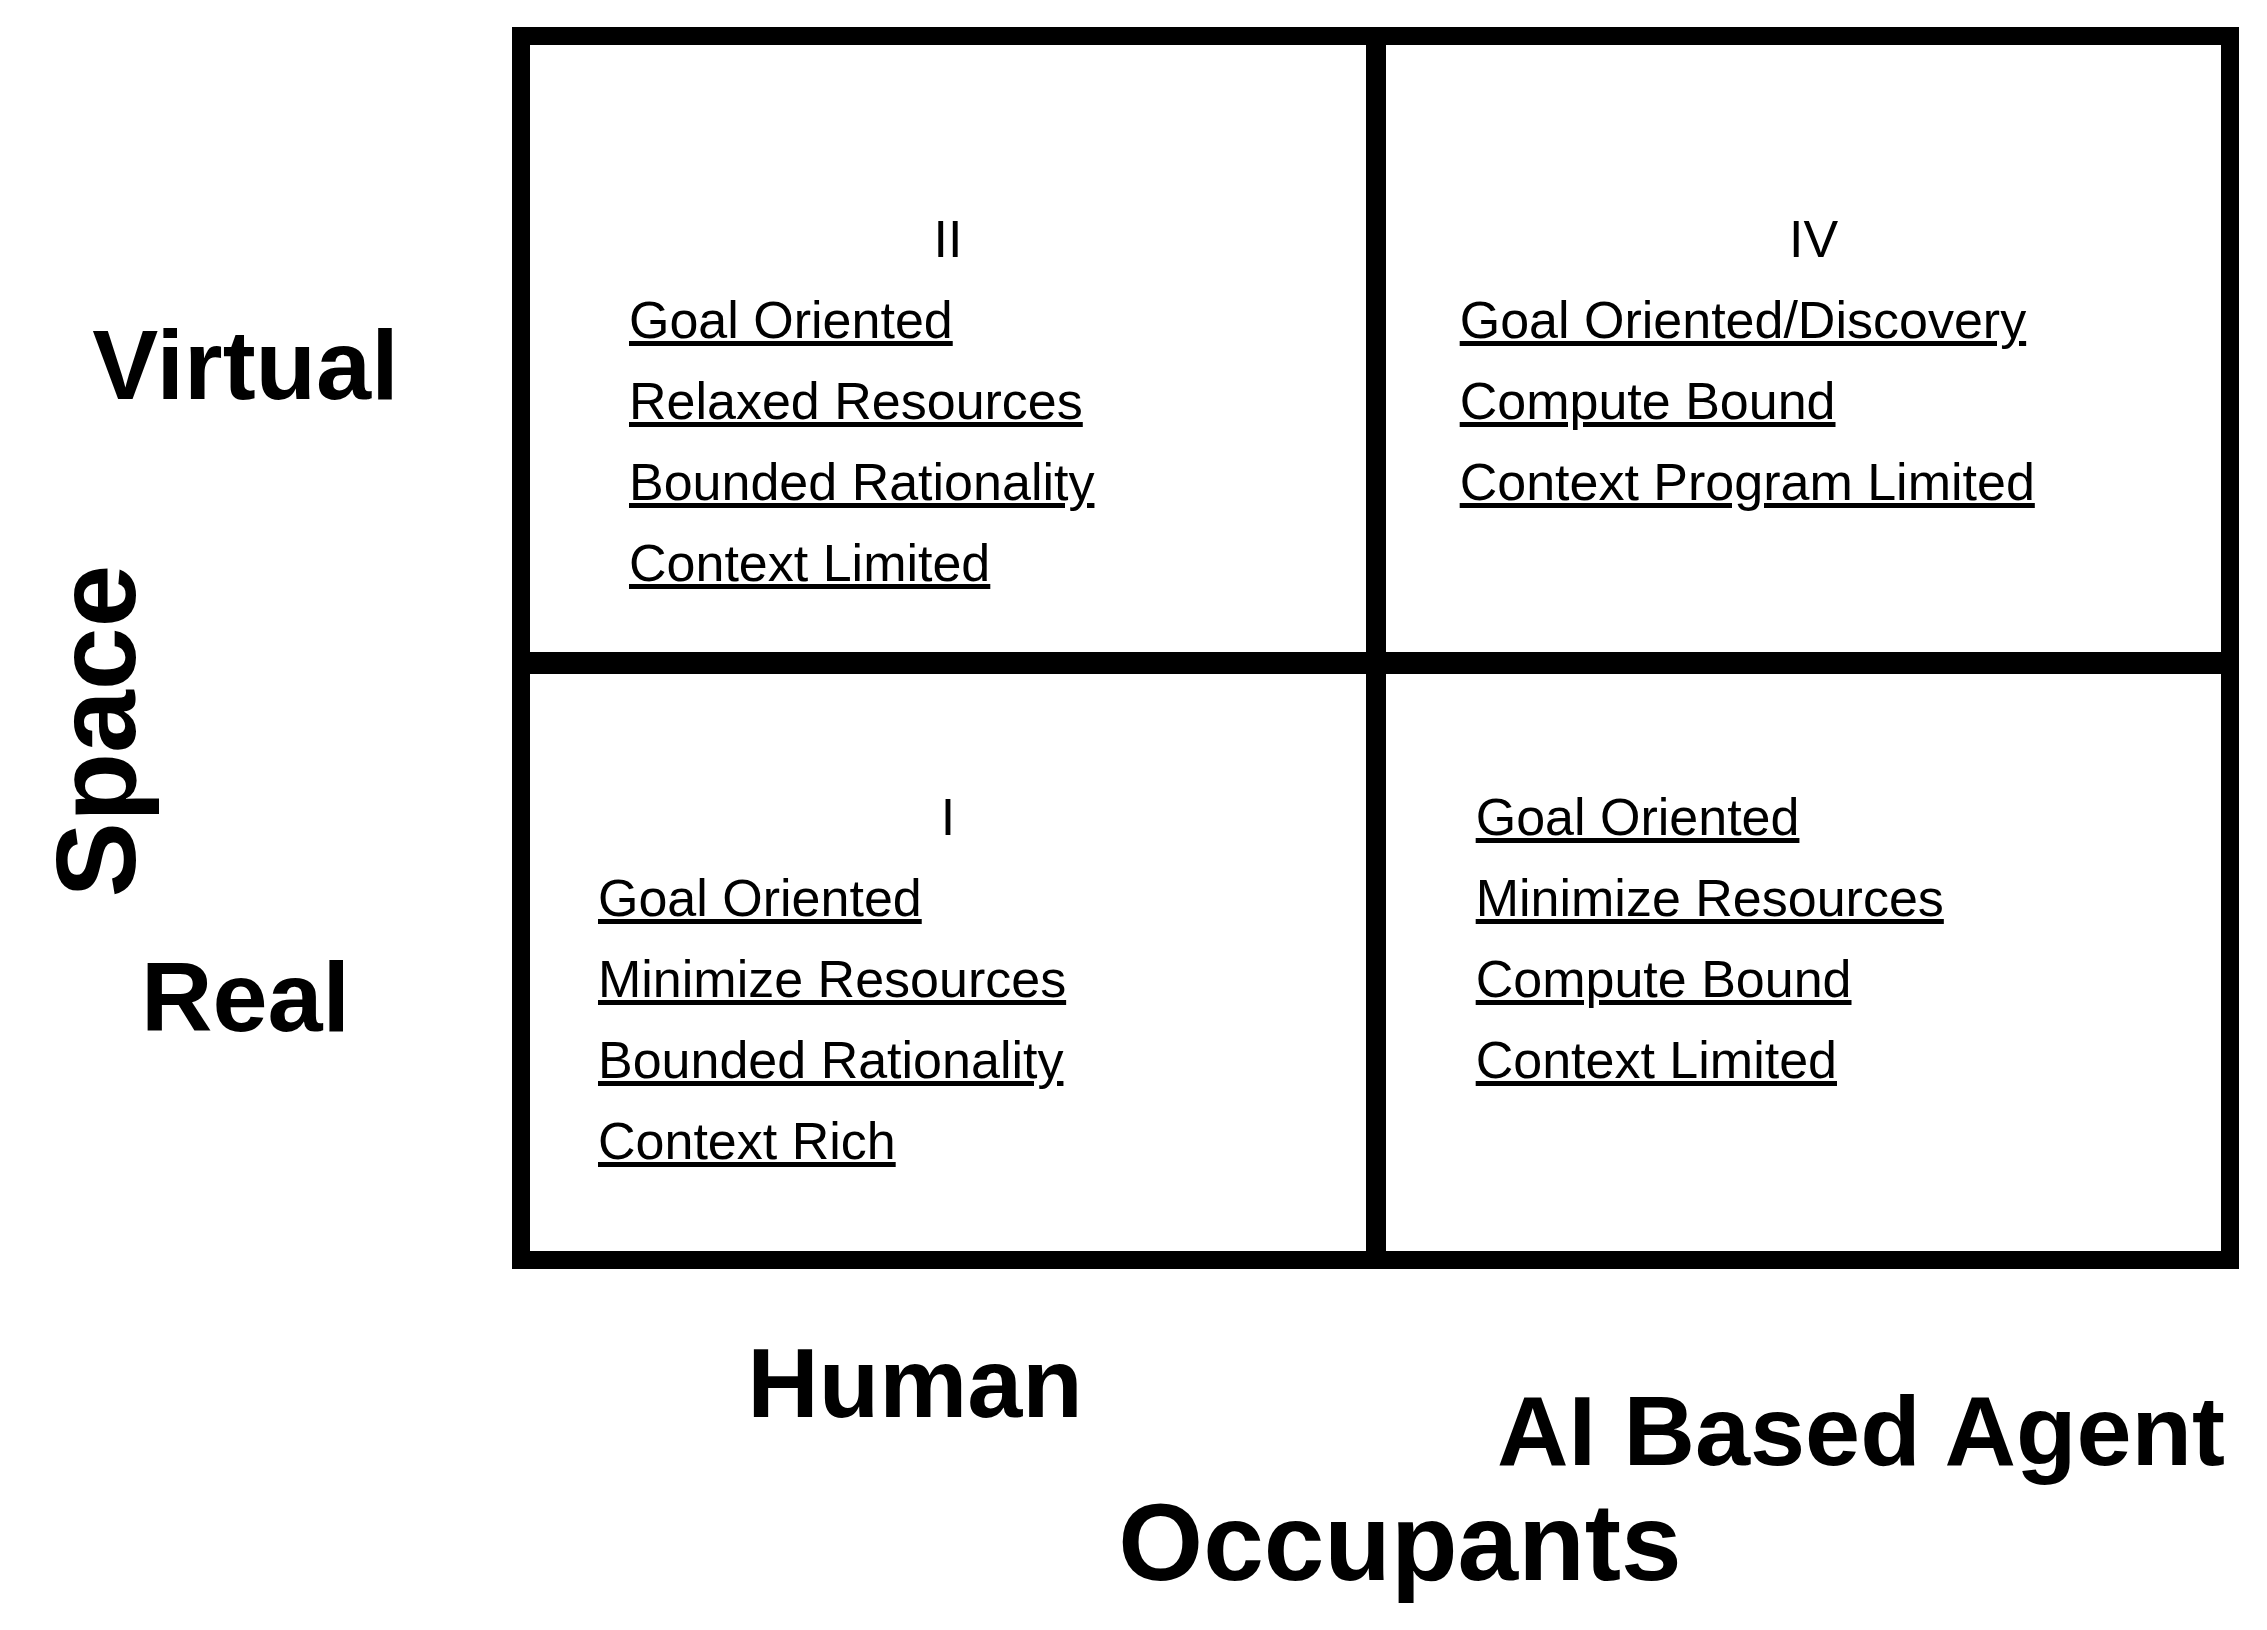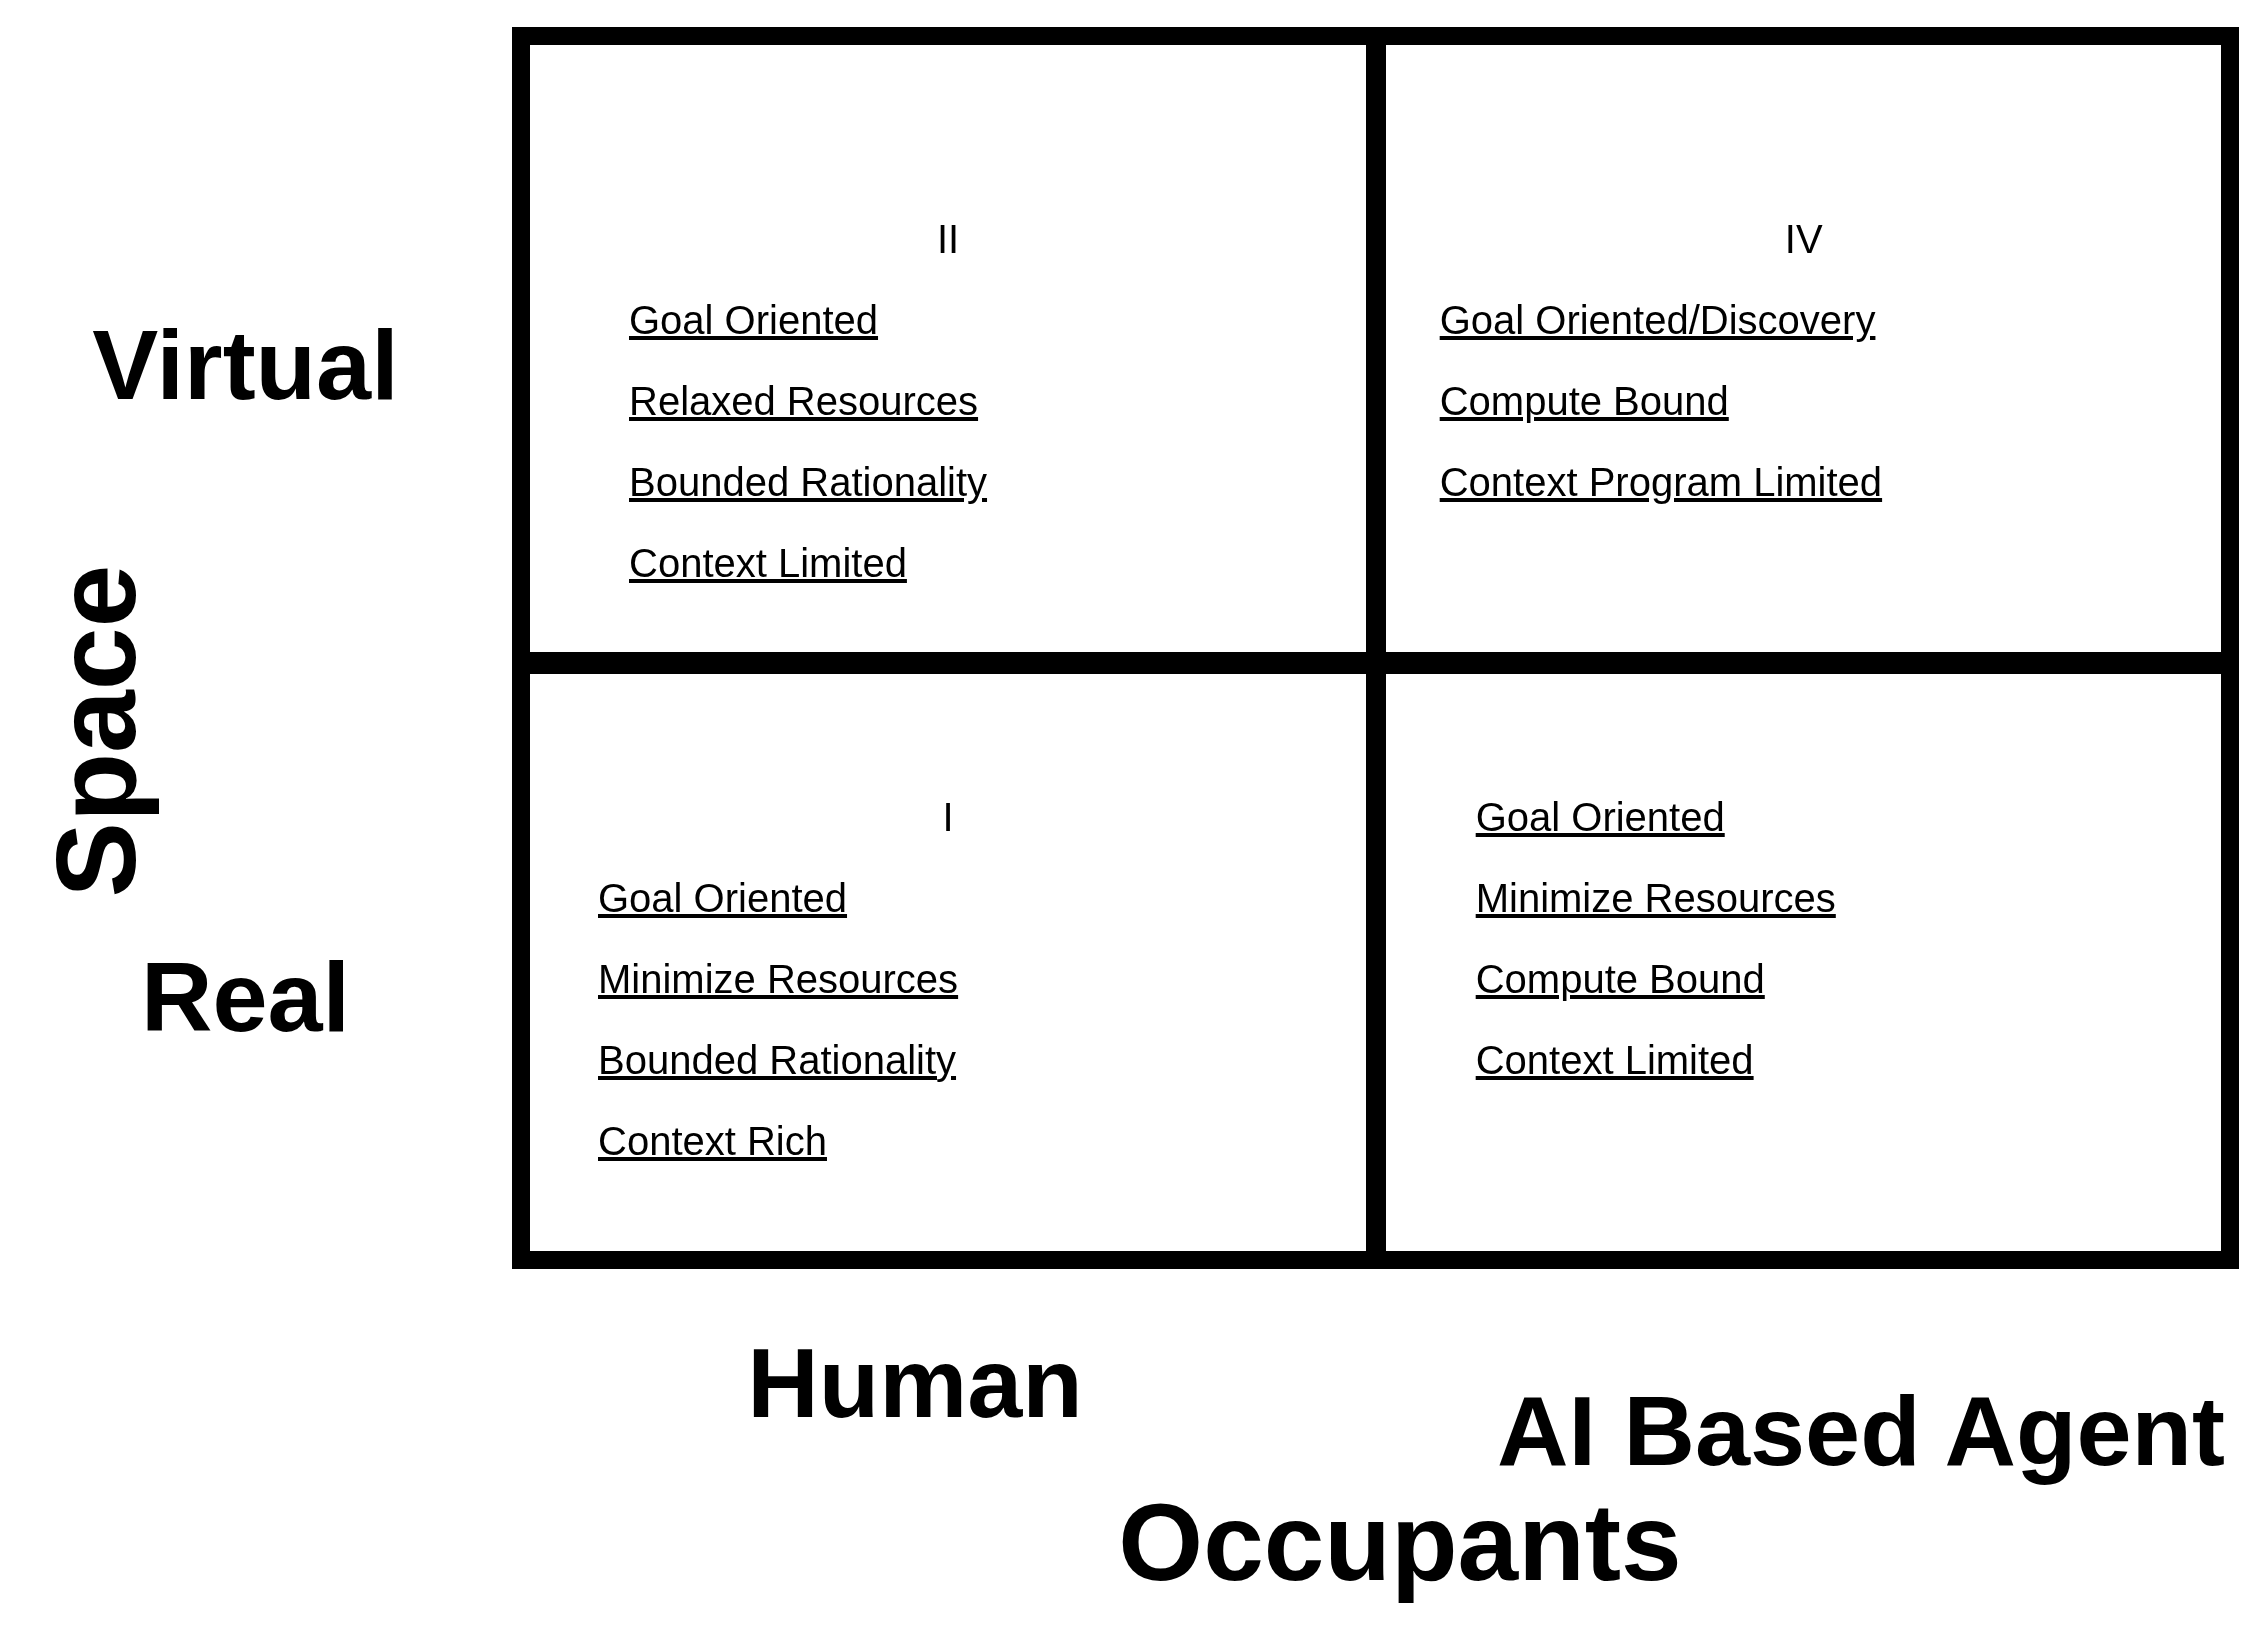--- a/index.html
+++ b/index.html
@@ -30,26 +30,26 @@
     grid-template-columns: 836px 19.7px 836px;
     grid-template-rows: 607px 21.5px 578px;
   }
   .vline { grid-column: 2; grid-row: 1 / 4; background: #000; }
   .hline { grid-row: 2; grid-column: 1 / 4; background: #000; }
 
   .q {
     display: flex;
     flex-direction: column;
     box-sizing: border-box;
-    font-size: 40px;
+    font-size: 52px;
     line-height: 81px;
     font-weight: 400;
   }
   .q.tl { grid-column: 1; grid-row: 1; padding-top: 154px; }
-  .q.tr { grid-column: 3; grid-row: 1; padding-top: 154px; }
+  .q.tr { grid-column: 3; grid-row: 1; padding-top: 154px; margin-left: 20px; }
   .q.bl { grid-column: 1; grid-row: 3; padding-top: 103px; }
   .q.br { grid-column: 3; grid-row: 3; padding-top: 103px; }
 
   .numeral { text-align: center; }
 
   .items { display: block; text-decoration: underline; }
   .q.tl .items { padding-left: 99px; }
   .q.tr .items { padding-left: 54px; }
   .q.bl .items { padding-left: 68px; }
   .q.br .items { padding-left: 90px; }

